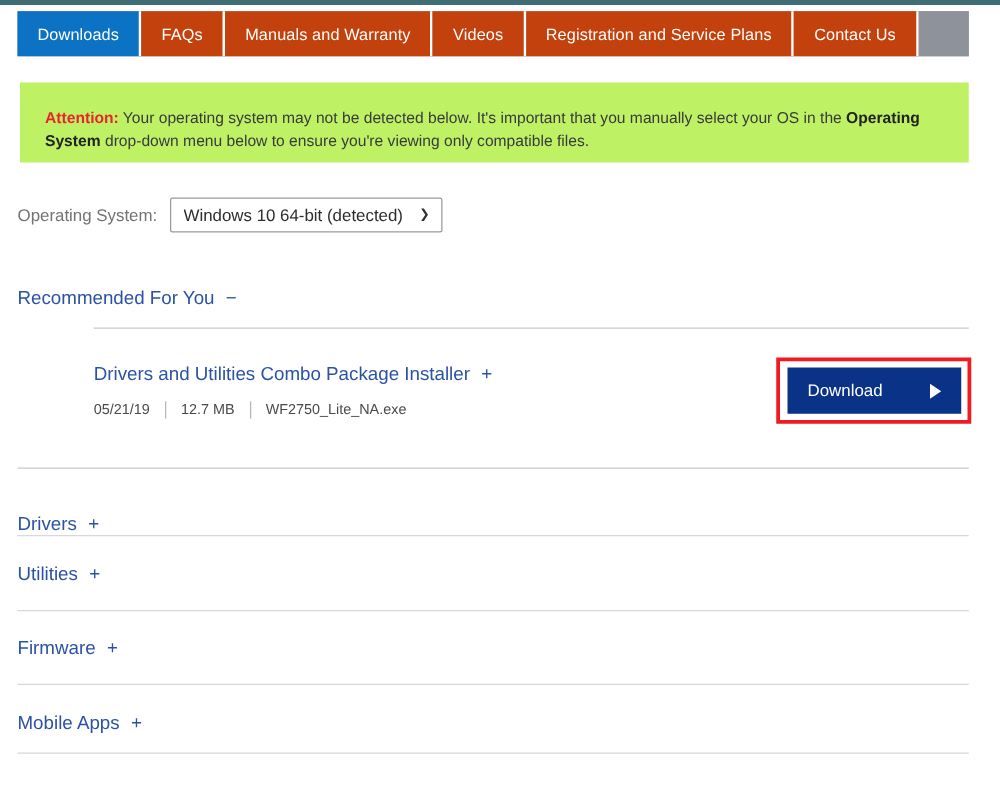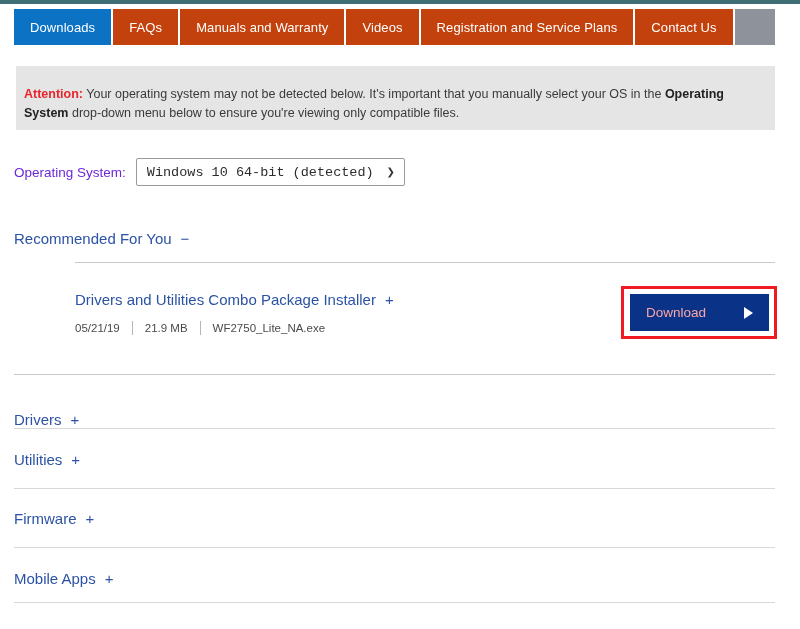--- a/index.html
+++ b/index.html
@@ -60,23 +60,23 @@
     background: #8e939b;
   }
 
   
   .attention-banner {
     position: absolute;
     top: 66px;
     left: 16px;
     width: 759px;
     height: 64px;
-    background: #e5e5e5;
-    box-sizing: border-box;
-    padding: 19px 24px 0 8px;
+    background: #bef264;
+    box-sizing: border-box;
+    padding: 19px 24px 0 20px;
   }
   .attention-text {
     font-size: 12.5px;
     line-height: 19px;
     color: #3a3a3a;
   }
   .attention-label {
     color: #e8242c;
     font-weight: bold;
   }
@@ -86,31 +86,31 @@
   .os-row {
     position: absolute;
     top: 158px;
     left: 14px;
     display: flex;
     align-items: center;
     gap: 10px;
   }
   .os-label {
     font-size: 13.5px;
-    color: #6d28d9;
+    color: #737373;
   }
   .os-select-wrap {
     position: relative;
     display: inline-block;
   }
   .os-select {
     appearance: none;
     -webkit-appearance: none;
     -moz-appearance: none;
-    font-family: Liberation Mono, monospace;
+    font-family: Liberation Sans, sans-serif;
     font-size: 13.5px;
     color: #2d2d2d;
     background: #ffffff;
     border: 1px solid #9a9a9a;
     border-radius: 2px;
     padding: 5px 30px 5px 10px;
     outline: none;
     cursor: pointer;
     height: 28px;
     box-sizing: border-box;
@@ -194,21 +194,21 @@
     box-sizing: border-box;
     background: #ffffff;
   }
   .dl-button {
     position: absolute;
     left: 630px;
     top: 294px;
     width: 139px;
     height: 37px;
     background: #0a3287;
-    color: #fca5a5;
+    color: #ffffff;
     border: none;
     font-family: "Liberation Sans", sans-serif;
     font-size: 13.5px;
     cursor: pointer;
     display: flex;
     align-items: center;
     box-sizing: border-box;
     padding: 0 16px;
   }
   .dl-button .dl-label { flex: 1; text-align: left; }
@@ -269,21 +269,21 @@
 
 <div class="divider" style="left:75px; top:262px; width:700px;"></div>
 
 <div class="item-title">
   <span>Drivers and Utilities Combo Package Installer</span><span class="toggle">+</span>
 </div>
 
 <div class="item-meta">
   <span>05/21/19</span>
   <span class="sep"></span>
-  <span>21.9 MB</span>
+  <span>12.7 MB</span>
   <span class="sep"></span>
   <span>WF2750_Lite_NA.exe</span>
 </div>
 
 <div class="dl-highlight"></div>
 <button class="dl-button">
   <span class="dl-label">Download</span>
   <span class="dl-arrow"></span>
 </button>
 

